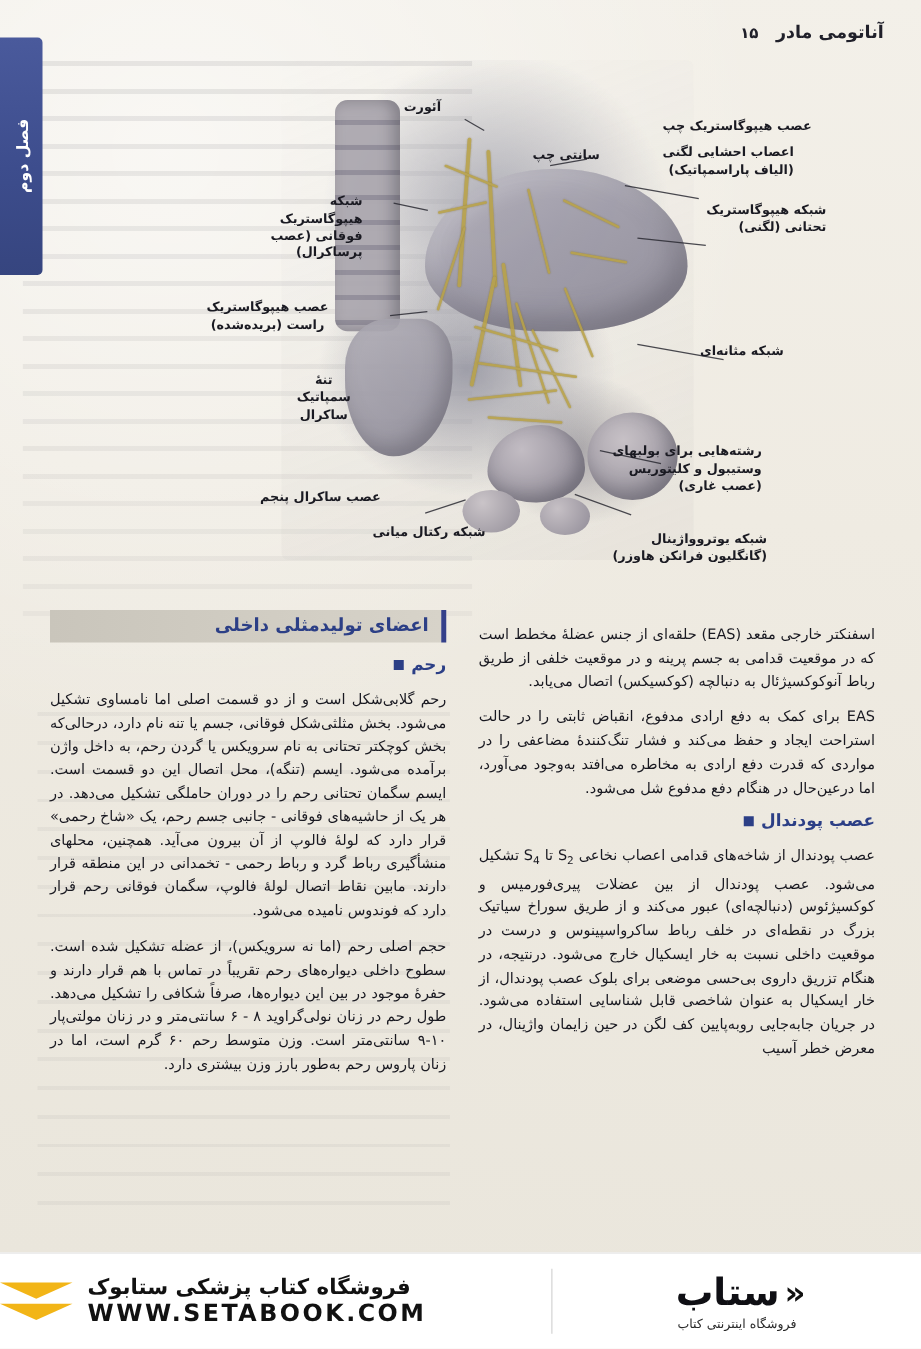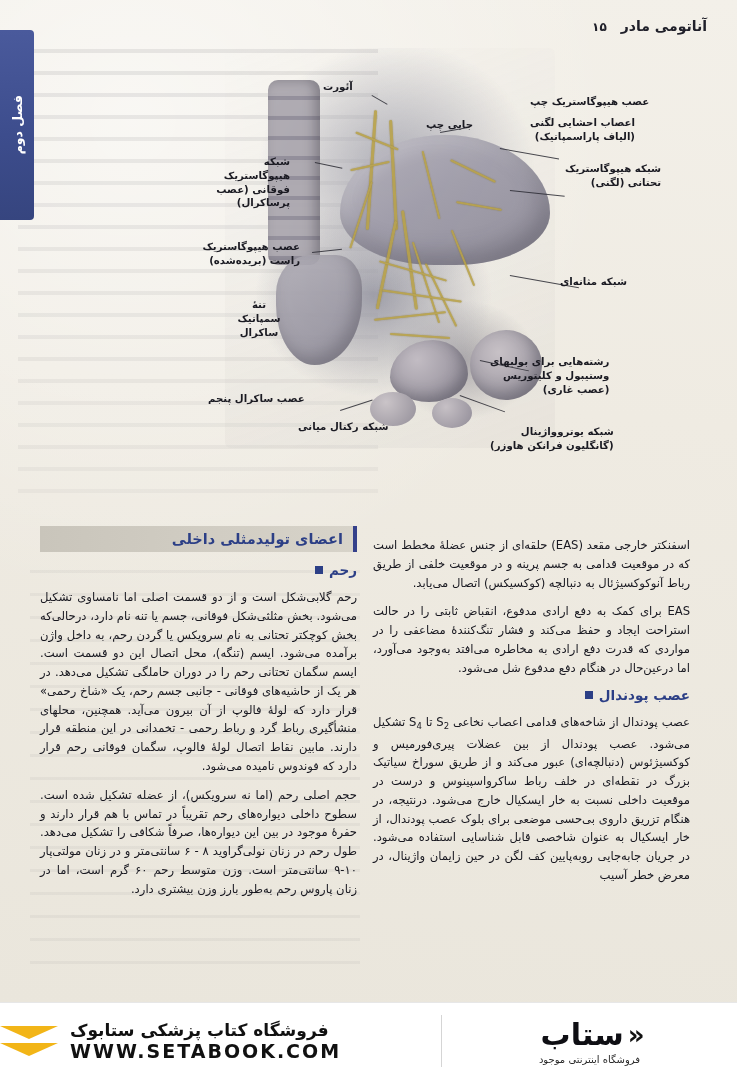--- a/index.html
+++ b/index.html
@@ -203,26 +203,26 @@
     text-align: center;
     font-size: 12.5px;
     color: #22222c;
     font-weight: bold;
   }
 
   
   .columns {
     position: absolute;
     left: 40px;
-    top: 526px;
+    top: 488px;
     width: 660px;
     height: 490px;
     display: flex;
     flex-direction: row-reverse;
-    gap: 16px;
+    gap: 26px;
   }
   .col { width: 317px; }
 
   .section-head {
     background: linear-gradient(to left, #d7d3c9, #c9c5bb);
     border-right: 4px solid #34408a;
     padding: 5px 10px 5px 8px;
     margin: 0 0 9px 0;
     font-size: 14.5px;
     font-weight: bold;
@@ -398,28 +398,28 @@
       <div class="lead" style="left:272px; top:212px; width:30px;  transform:rotate(-6deg);"></div>
       <div class="lead" style="left:460px; top:108px; width:60px;  transform:rotate(10deg);"></div>
       <div class="lead" style="left:470px; top:150px; width:55px;  transform:rotate(6deg);"></div>
       <div class="lead" style="left:470px; top:235px; width:70px;  transform:rotate(10deg);"></div>
       <div class="lead" style="left:440px; top:320px; width:50px;  transform:rotate(12deg);"></div>
       <div class="lead" style="left:420px; top:355px; width:48px;  transform:rotate(20deg);"></div>
       <div class="lead" style="left:300px; top:370px; width:34px;  transform:rotate(-18deg);"></div>
 
       <div class="lbl" style="left:283px; top:40px; text-align:center;">آئورت</div>
 
-      <div class="lbl" style="left:386px; top:78px;">جایی چپ</div>
+      <div class="lbl" style="left:386px; top:78px;">سانتی چپ</div>
 
       <div class="lbl" style="left:138px; top:115px; width:112px; text-align:right;">شبکه
 هیپوگاستریک
 فوقانی (عصب
 پرساکرال)</div>
 
-      <div class="lbl" style="left:128px; top:200px; width:132px; text-align:right;">عصب هیپوگاستریک
+      <div class="lbl" style="left:108px; top:200px; width:132px; text-align:center;">عصب هیپوگاستریک
 راست (بریده‌شده)</div>
 
       <div class="lbl" style="left:188px; top:258px; width:62px; text-align:center;">تنۀ
 سمپاتیک ساکرال</div>
 
       <div class="lbl" style="left:168px; top:352px;">عصب ساکرال پنجم</div>
 
       <div class="lbl" style="left:258px; top:380px;">شبکه رکتال میانی</div>
 
       <div class="lbl" style="left:490px; top:55px;">عصب هیپوگاستریک چپ</div>
@@ -470,21 +470,21 @@
     </div>
   </div>
 
   <div class="footer">
     <div class="footer-left">
       <div class="logo-block">
         <div class="logo-mark">
           <span class="logo-chevrons">«</span>
           <span>ستاب</span>
         </div>
-        <div class="logo-sub">فروشگاه اینترنتی موجود</div>
+        <div class="logo-sub">فروشگاه اینترنتی کتاب</div>
       </div>
     </div>
     <div class="divider"></div>
     <div class="footer-right">
       <div class="zigzag">
         <div class="zz"></div>
         <div class="zz"></div>
       </div>
       <div class="footer-texts">
         <div class="shop-name">فروشگاه کتاب پزشکی ستابوک</div>

